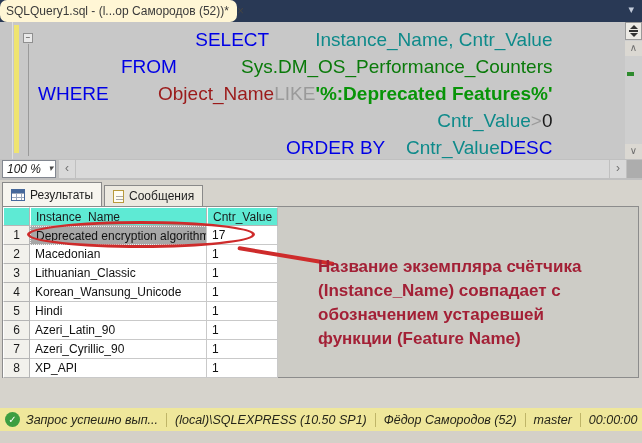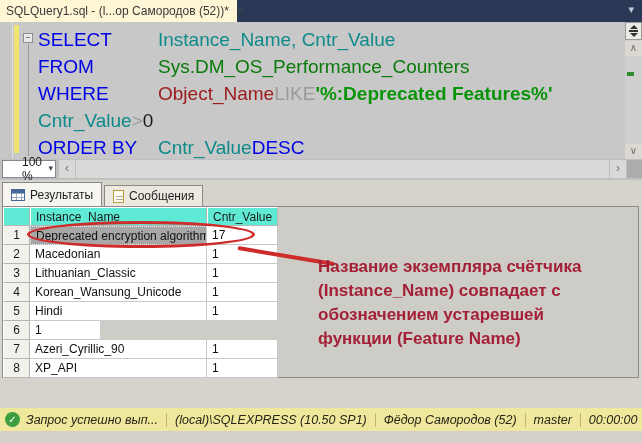--- a/index.html
+++ b/index.html
@@ -3,34 +3,34 @@
 <meta charset="utf-8">
 <style>
   * { margin:0; padding:0; box-sizing:border-box; }
   html,body { width:642px; height:443px; overflow:hidden; }
   body { font-family:"Liberation Sans", sans-serif; background:#D4D0C8; }
   #app { position:relative; width:642px; height:443px; background:#D4D0C8; }
 
   
   .tabbar { position:absolute; left:0; top:0; width:642px; height:22px; background:#293955; }
   .doc-tab { position:absolute; left:0; top:0; height:22px; width:237px; background:#FFF6D5;
-             display:flex; align-items:center; padding:0 6px; }
+             display:flex; align-items:center; padding:0 6px;border-radius:7px; }
   .doc-tab-title { font-size:12px; color:#3A3A3A; white-space:nowrap; }
   .doc-tab-close { margin-left:8px; font-size:12px; color:#444; cursor:pointer; line-height:12px; }
   .tab-overflow { position:absolute; right:8px; top:3px; color:#C3CBDA; font-size:11px; }
 
   
   .editor { position:absolute; left:0; top:22px; width:642px; height:137px; background:#C8C8C8; }
   .ed-margin { position:absolute; left:0; top:0; width:13px; height:137px; background:#C6C6C6; border-right:1px solid #DFDFDF; }
   .ed-changebar { position:absolute; left:14px; top:3px; width:5px; height:128px; background:#EFE470; }
   .fold-box { position:absolute; left:23px; top:11px; width:10px; height:10px; background:#E9E9E9;
               border:1px solid #8F8F8F; font-size:8px; line-height:8px; text-align:center; color:#333; }
   .fold-line { position:absolute; left:28px; top:22px; width:1px; height:112px; background:#9A9A9A; }
   .code { position:absolute; left:38px; top:4px; font-size:19px; line-height:27px; white-space:nowrap; }
-  .cl { display:flex; }
+  .cl { display:flex;justify-content:flex-end; }
   .kwcol { display:inline-block; width:120px; }
   .kwcol.indent { padding-left:19px; }
   .kw  { color:#0000E6; }
   .idn { color:#0E8A8A; }
   .tbl { color:#0A7A0A; }
   .col { color:#9B1A1A; }
   .op  { color:#9A9A9A; }
   .num { color:#1A1A1A; }
   .str { color:#089408; font-weight:700; }
 
@@ -41,21 +41,21 @@
   .vs-split .bar { width:9px; height:2px; background:#333; margin:1px auto; }
   .vs-split .tri-down { width:0; height:0; margin:0 auto; border-left:4px solid transparent; border-right:4px solid transparent; border-top:4px solid #333; }
   .vs-btn { position:absolute; left:0; width:17px; height:15px; background:#DBD8D2; color:#6E6E6E;
             font-size:10px; text-align:center; line-height:14px; }
   .vs-btn.up { top:19px; } .vs-btn.down { bottom:0; }
   .vs-mark { position:absolute; left:2px; top:50px; width:7px; height:4px; background:#2E8B2E; }
 
   
   .hrow { position:absolute; left:0; top:159px; width:642px; height:21px; background:#C0C0C0; }
   .zoom-combo { position:absolute; left:2px; top:1px; width:54px; height:18px; background:#FFFFFF;
-                border:1px solid #828790; font-size:12px; color:#1A1A1A; display:flex; align-items:center; padding-left:19px; }
+                border:1px solid #828790; font-size:12px; color:#1A1A1A; display:flex; align-items:center; padding-left:4px;font-style:italic; }
   .combo-caret { position:absolute; right:2px; top:2px; font-size:9px; color:#4A4A4A; }
   .hs-btn { position:absolute; top:1px; width:16px; height:18px; background:#D9D9D9; color:#707070;
             font-size:12px; text-align:center; line-height:17px; }
   .hs-btn.left { left:59px; } .hs-btn.right { right:16px; }
   .hs-track { position:absolute; left:76px; right:33px; top:1px; height:18px; background:#D9D9D9; }
   .hs-corner { position:absolute; right:0; top:1px; width:15px; height:18px; background:#ADADAD; }
 
   
   .results { position:absolute; left:0; top:180px; width:642px; height:228px; background:#D6D3CC; }
   .rtab { position:absolute; display:flex; align-items:center; gap:5px; font-size:12px; color:#1F1F1F;
@@ -206,20 +206,21 @@
         <div class="g-c name">Korean_Wansung_Unicode</div>
         <div class="g-c val">1</div>
       </div>
       <div class="g-row">
         <div class="g-rh">5</div>
         <div class="g-c name">Hindi</div>
         <div class="g-c val">1</div>
       </div>
       <div class="g-row">
         <div class="g-rh">6</div>
+        <div class="g-c name">Azeri_Latin_90</div>
         <div class="g-c val">1</div>
       </div>
       <div class="g-row">
         <div class="g-rh">7</div>
         <div class="g-c name">Azeri_Cyrillic_90</div>
         <div class="g-c val">1</div>
       </div>
       <div class="g-row">
         <div class="g-rh">8</div>
         <div class="g-c name">XP_API</div>

